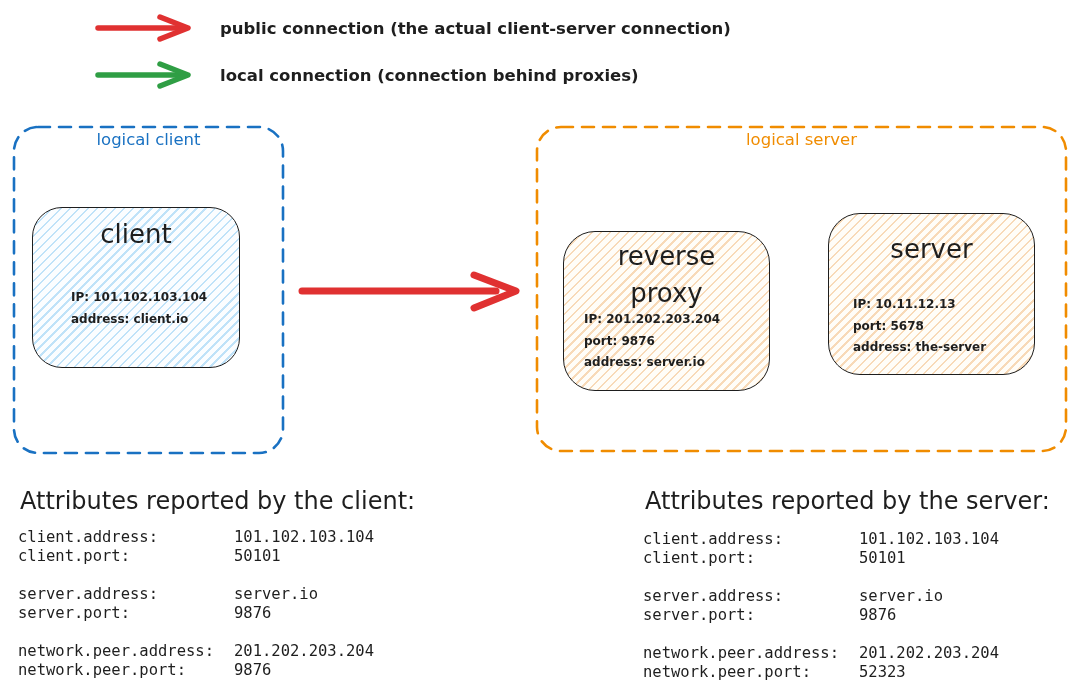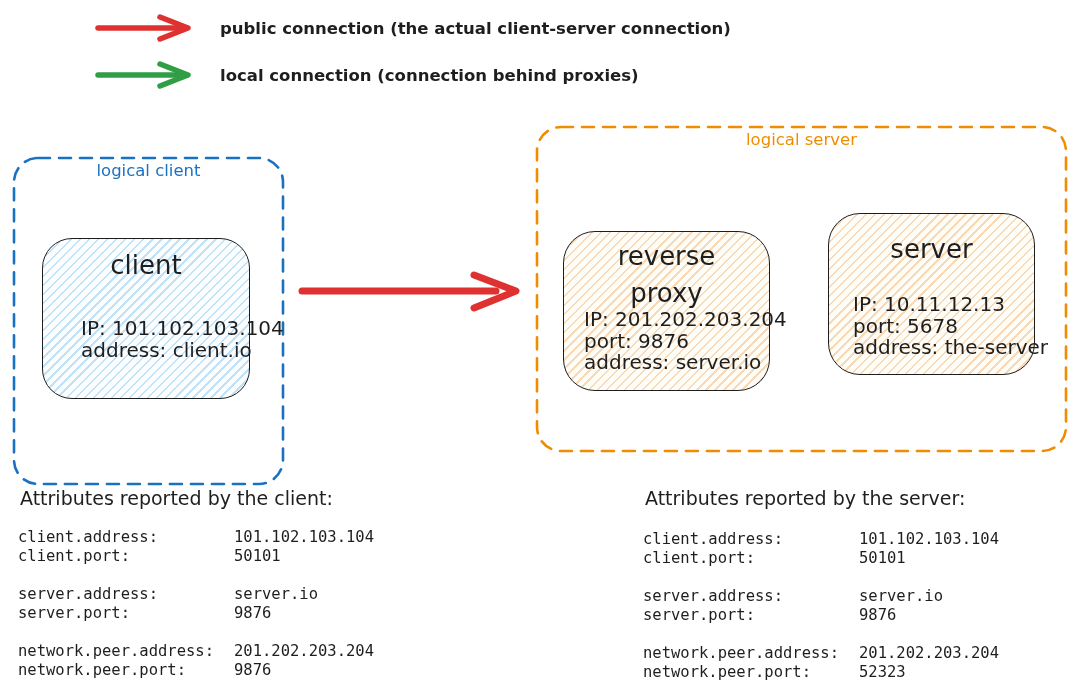--- a/index.html
+++ b/index.html
@@ -60,30 +60,31 @@
   .node-title {
     position: absolute;
     left: 0; right: 0;
     text-align: center;
     font-size: 26px;
     line-height: 37px;
     color: #1e1e1e;
   }
   .node-lines {
     position: absolute;
-    font-size: 20px;
+    font-size: 12px;
     line-height: 21.5px;
     color: #1e1e1e;
     white-space: nowrap;
+    font-weight: bold;
   }
 
   
   .attr-heading {
     position: absolute;
-    font-size: 19px;
+    font-size: 24px;
     white-space: nowrap;
   }
   .attr-table {
     position: absolute;
     font-family: "DejaVu Sans Mono", "Liberation Mono", monospace;
     font-size: 15.5px;
     line-height: 19px;
   }
   .attr-group { margin-bottom: 19px; }
   .attr-row { display: flex; }
@@ -100,27 +101,27 @@
     <path d="M66 4 L94 15 L66 26" fill="none" stroke-width="5.5" stroke-linecap="round" stroke-linejoin="round" stroke="#e03131"></path>
   </svg>
   <div class="legend-label" style="top:19px;">public connection (the actual client-server connection)</div>
 
   <svg class="abs" style="left:94px; top:60px;" width="112" height="30">
     <path d="M4 15 H86" fill="none" stroke-width="5.5" stroke-linecap="round" stroke="#2f9e44"></path>
     <path d="M66 4 L94 15 L66 26" fill="none" stroke-width="5.5" stroke-linecap="round" stroke-linejoin="round" stroke="#2f9e44"></path>
   </svg>
   <div class="legend-label" style="top:66px;">local connection (connection behind proxies)</div>
 
-  <div class="group" style="left:12px; top:125px; width:273px; height:330px;margin-top:31px;">
+  <div class="group" style="left:12px; top:125px; width:273px; height:330px;">
     <svg width="273" height="330">
       <rect x="2" y="2" width="269" height="326" rx="24" ry="24" fill="none" stroke-width="2.6" stroke-dasharray="12 9" stroke-linecap="round" stroke="#1971c2"></rect>
     </svg>
     <div class="group-label client-group-label">logical client</div>
 
-    <div class="node node-blue" style="left:30px; top:82px; width:208px; height:161px; border-radius:30px;">
+    <div class="node node-blue" style="left:20px; top:82px; width:208px; height:161px; border-radius:30px;">
       <div class="node-title" style="top:8px;">client</div>
       <div class="node-lines" style="left:38px; top:79px;">
         <div>IP: 101.102.103.104</div>
         <div>address: client.io</div>
       </div>
     </div>
   </div>
 
   <svg class="abs" style="left:294px; top:267px;" width="234" height="48">
     <path d="M8 24 H202" fill="none" stroke-width="7" stroke-linecap="round" stroke="#e03131"></path>

